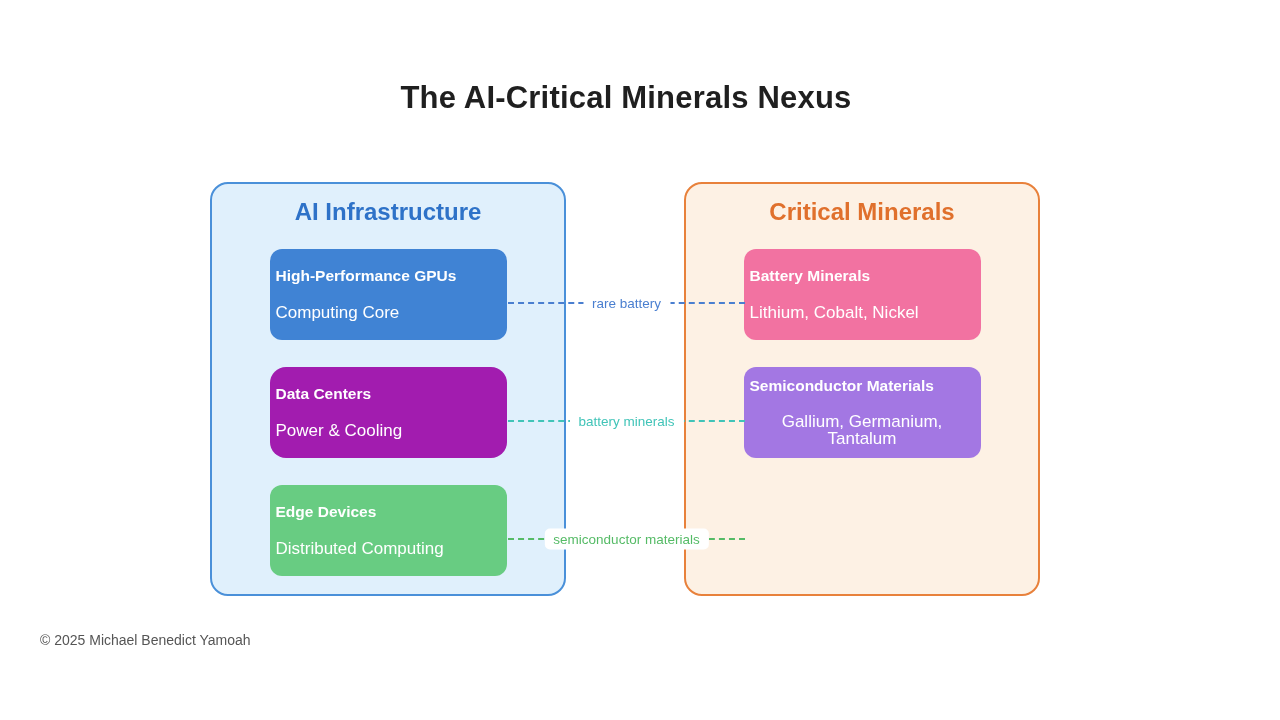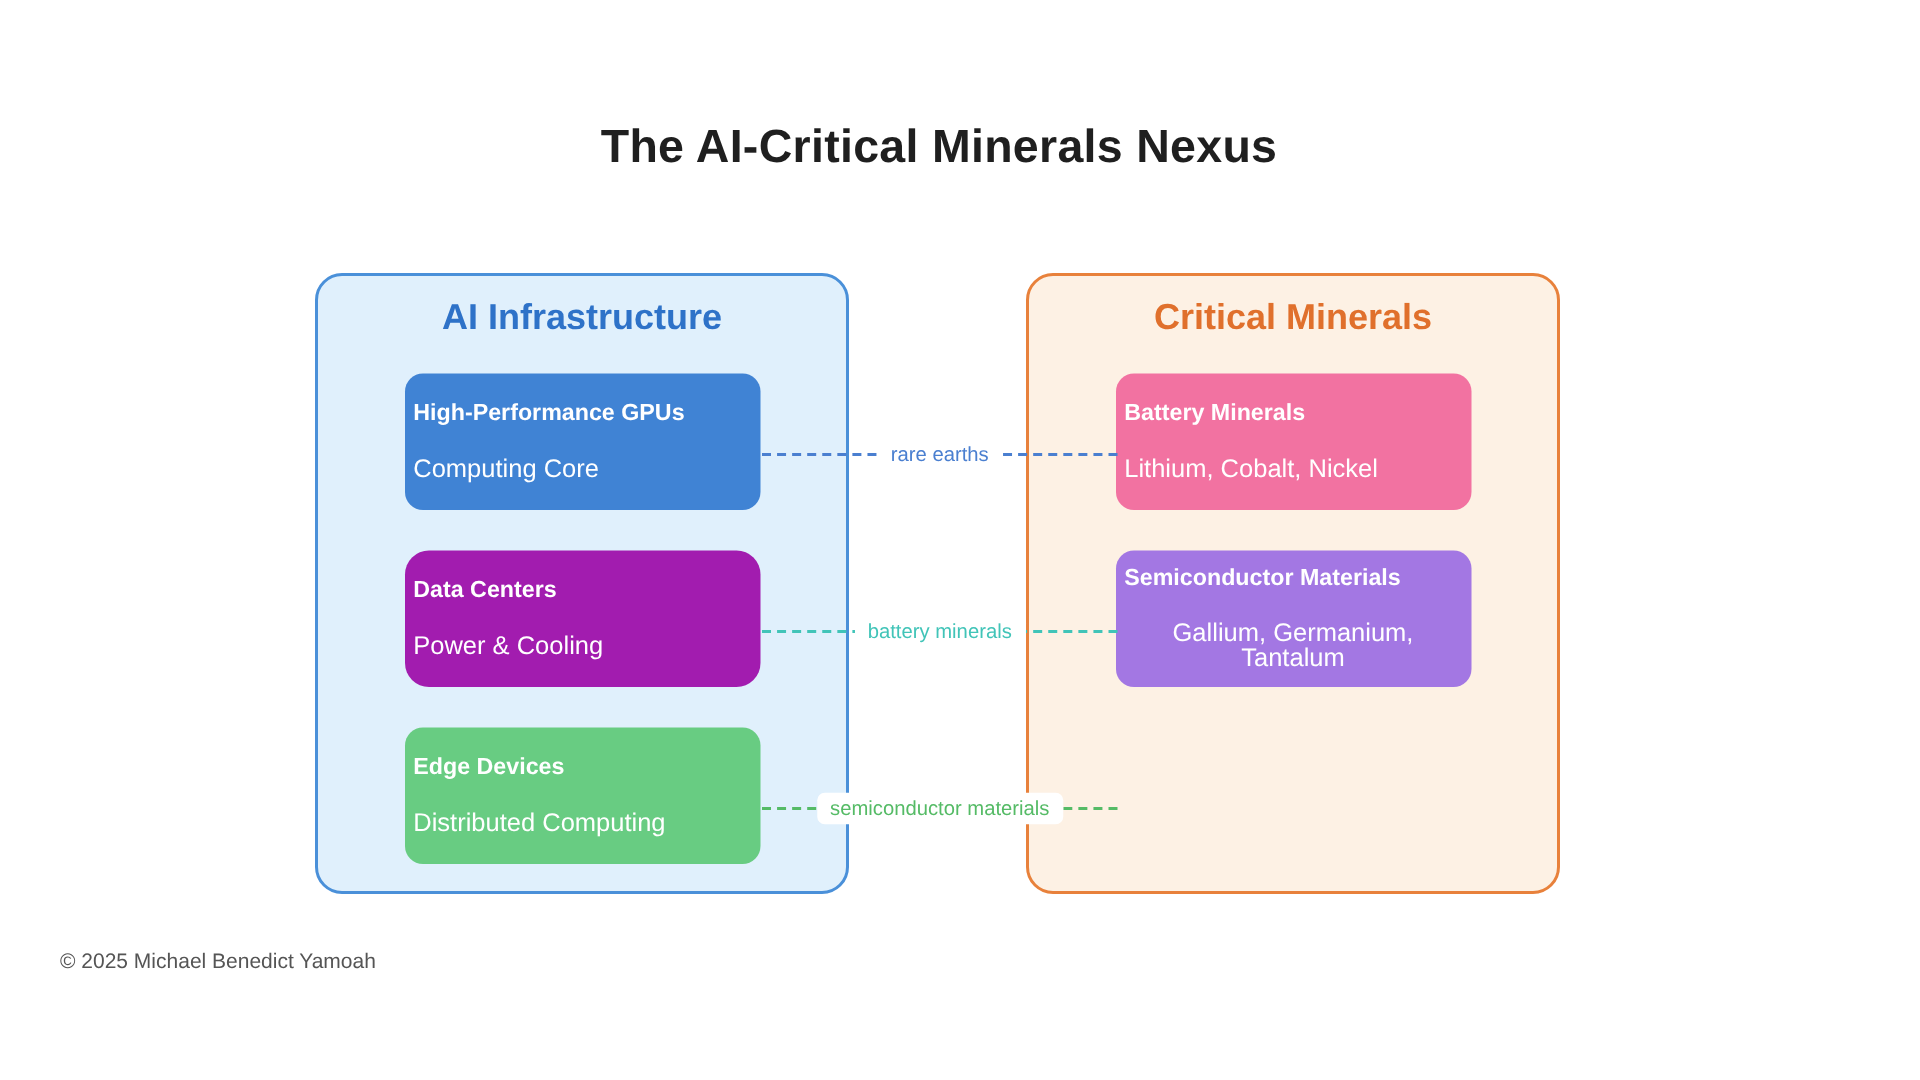--- a/index.html
+++ b/index.html
@@ -127,21 +127,21 @@
         <div class="card-sub">Lithium, Cobalt, Nickel</div>
       </div>
       <div class="card" style="background: rgb(163, 119, 227);">
         <div class="card-title">Semiconductor Materials</div>
         <div class="card-sub">Gallium, Germanium, Tantalum</div>
       </div>
     </div>
   </div>
 
   <div class="connector conn-1" style="border-top-color: rgb(74, 127, 208);">
-    <span class="connector-label" style="color: rgb(74, 127, 208);">rare earths</span>
+    <span class="connector-label" style="color: rgb(74, 127, 208);">rare battery</span>
   </div>
   <div class="connector conn-2" style="border-top-color: rgb(65, 196, 184);">
     <span class="connector-label" style="color: rgb(65, 196, 184);">battery minerals</span>
   </div>
   <div class="connector conn-3" style="border-top-color: rgb(85, 187, 102);">
     <span class="connector-label" style="color: rgb(85, 187, 102);">semiconductor materials</span>
   </div>
 
   <div class="footer">© 2025 Michael Benedict Yamoah</div>
 

